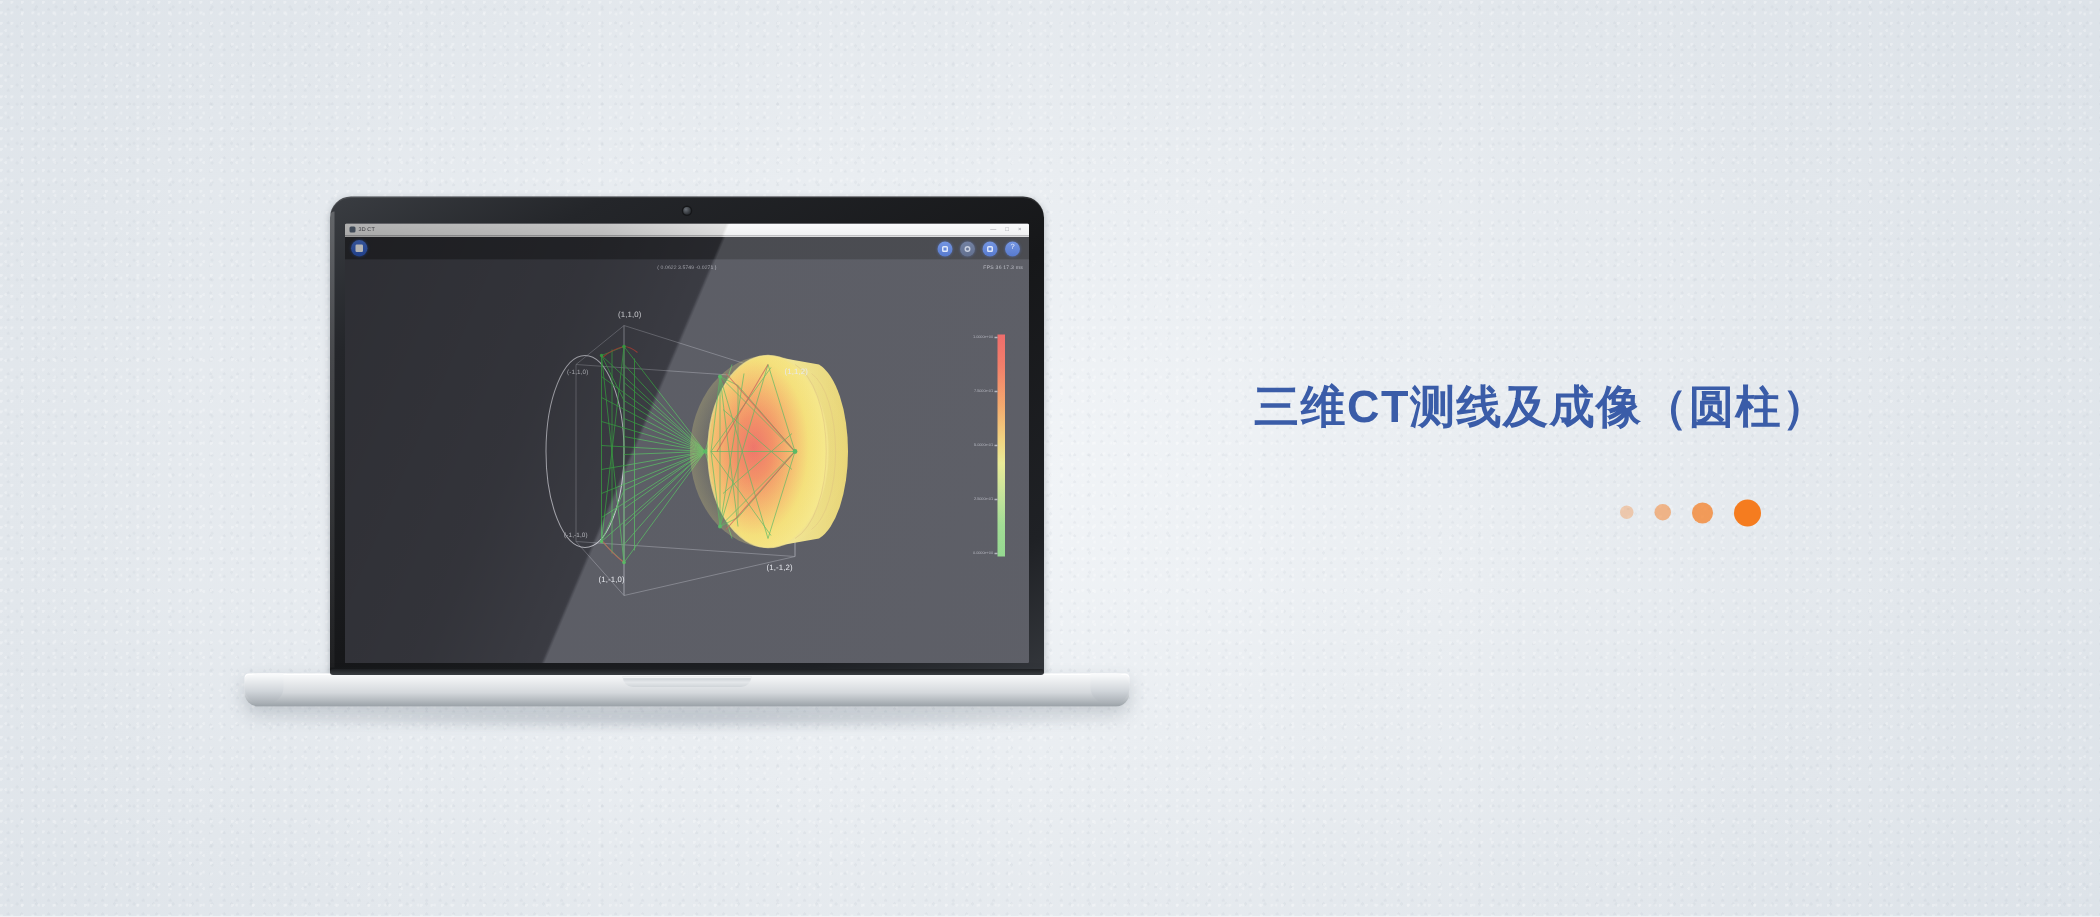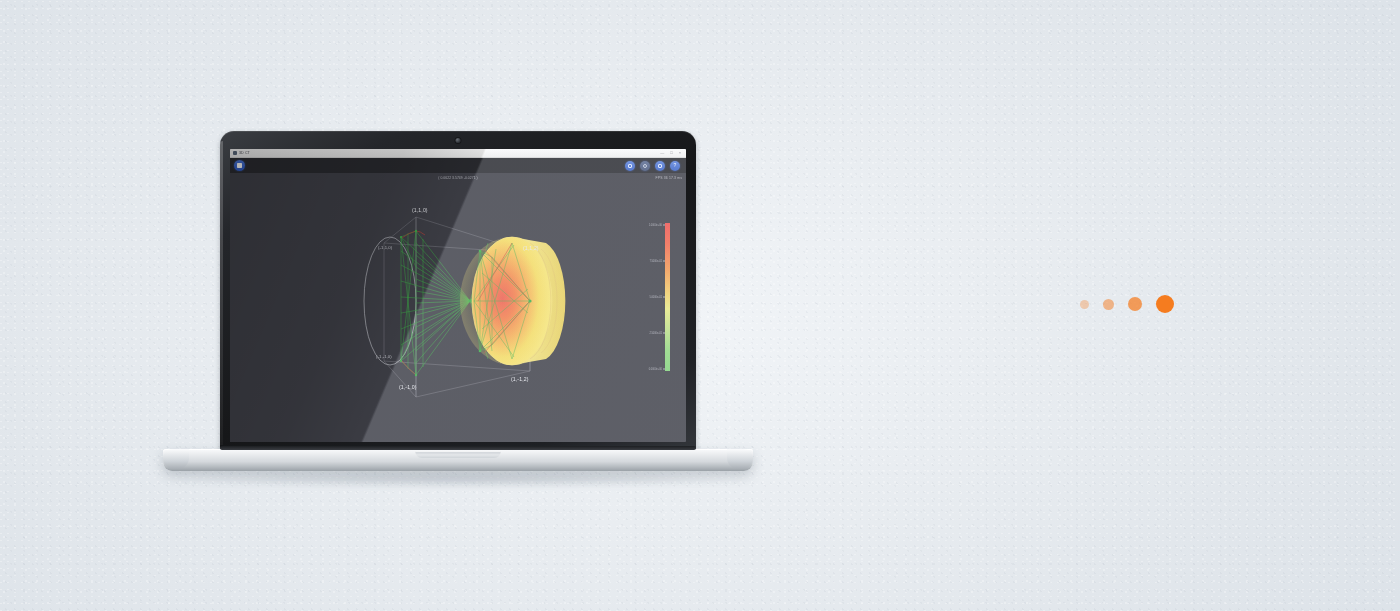--- a/index.html
+++ b/index.html
@@ -372,19 +372,20 @@
   </div>
 
   <div class="base">
     <div class="base-foot-l"></div>
     <div class="base-foot-r"></div>
     <div class="base-lip"></div>
   </div>
 </div>
 
 <div class="right">
+  <div class="headline">三维CT测线及成像（圆柱）</div>
   <div class="dots">
     <span class="dot d1"></span>
     <span class="dot d2"></span>
     <span class="dot d3"></span>
     <span class="dot d4"></span>
   </div>
 </div>
 
 </body></html>

